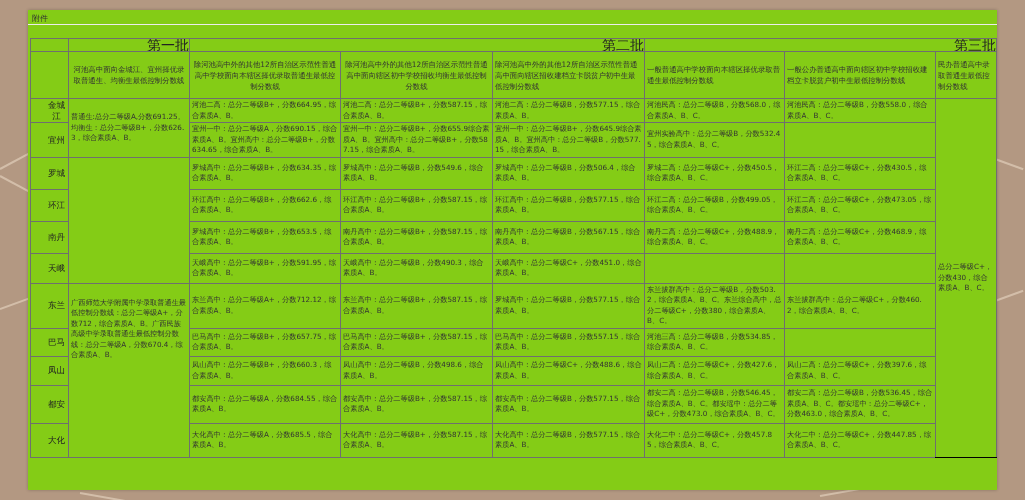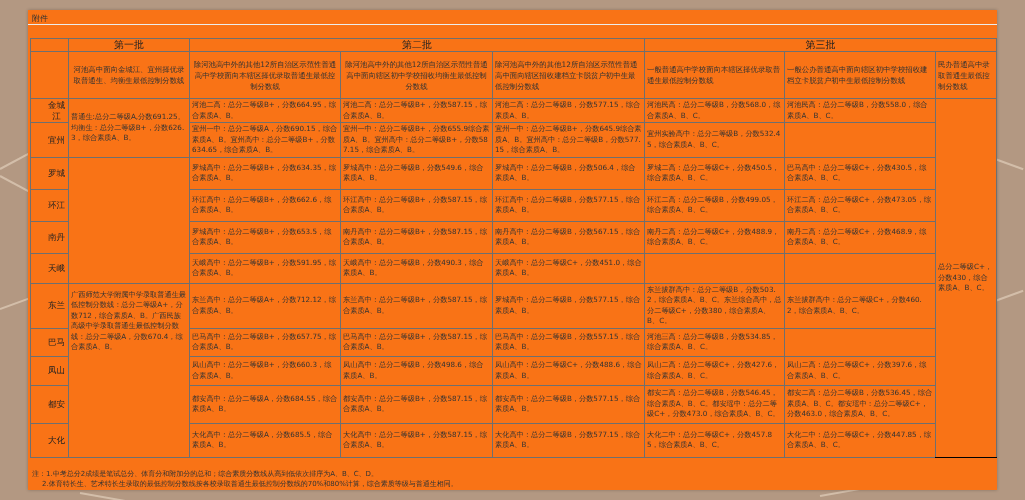--- a/index.html
+++ b/index.html
@@ -4,38 +4,38 @@
 <style>
   html, body { margin:0; padding:0; }
   body {
     width:1025px; height:500px; overflow:hidden; position:relative;
     background:#b39882;
     font-family:"DejaVu Sans", "Liberation Sans", sans-serif;
   }
   .bg-line { position:absolute; background:#d8c4b0; height:2px; transform-origin:left center; opacity:.85; }
   .sheet {
     position:absolute; left:28px; top:10px; width:969px; height:480px;
-    background:#f97316; box-shadow:0 0 3px rgba(0,0,0,.25);
+    background:#84cc16; box-shadow:0 0 3px rgba(0,0,0,.25);
   }
   .attach { position:absolute; left:4px; top:3px; font-size:8px; color:#333; }
   .gridfaint { position:absolute; left:0; right:0; top:14px; height:1px; background:#ececec; }
   .title {
     position:absolute; left:0; width:969px; top:15px; height:14px;
     text-align:center; font-size:11.5px; color:#111; line-height:14px;
   }
   table {
     position:absolute; left:2px; top:28px; border-collapse:collapse;
     table-layout:fixed; width:966px;
   }
   td {
     border:1px solid #6f6f6f; font-size:7.2px; line-height:10.5px;
     color:#333; padding:1px 2px; vertical-align:middle; overflow:hidden;
     word-break:break-all;
   }
-  td.batch { text-align:center; font-size:10px; color:#222; height:12px; padding:0; }
+  td.batch { text-align:right; font-size:14px; color:#222; height:12px; padding:0; }
   td.hdr { font-size:7.4px; line-height:11px; color:#333; }
   td.hdr.center { text-align:center; }
   td.county { text-align:center; font-size:8.5px; color:#222;padding-left:16px; }
   .notes {
     position:absolute; left:4px; top:459px; font-size:7px; color:#333; line-height:10px;
   }
   .notes div:nth-child(2) { padding-left:10px; }
 </style>
 </head>
 <body>
@@ -101,21 +101,21 @@
       <td></td>
     </tr>
 
     <tr style="height:32px">
       <td class="county">罗城</td>
       <td rowspan="4"></td>
       <td>罗城高中：总分二等级B+，分数634.35，综合素质A、B。</td>
       <td>罗城高中：总分二等级B，分数549.6，综合素质A、B。</td>
       <td>罗城高中：总分二等级B，分数506.4，综合素质A、B。</td>
       <td>罗城二高：总分二等级C+，分数450.5，综合素质A、B、C。</td>
-      <td>巴马高中：总分二等级C+，分数430.5，综合素质A、B、C。</td>
+      <td>环江二高：总分二等级C+，分数430.5，综合素质A、B、C。</td>
     </tr>
 
     <tr style="height:32px">
       <td class="county">环江</td>
       <td>环江高中：总分二等级B+，分数662.6，综合素质A、B。</td>
       <td>环江高中：总分二等级B+，分数587.15，综合素质A、B。</td>
       <td>环江高中：总分二等级B，分数577.15，综合素质A、B。</td>
       <td>环江二高：总分二等级B，分数499.05，综合素质A、B、C。</td>
       <td>环江二高：总分二等级C+，分数473.05，综合素质A、B、C。</td>
     </tr>
@@ -133,21 +133,21 @@
       <td class="county">天峨</td>
       <td>天峨高中：总分二等级B+，分数591.95，综合素质A、B。</td>
       <td>天峨高中：总分二等级B，分数490.3，综合素质A、B。</td>
       <td>天峨高中：总分二等级C+，分数451.0，综合素质A、B。</td>
       <td></td>
       <td></td>
     </tr>
 
     <tr style="height:42px">
       <td class="county">东兰</td>
-      <td rowspan="5" style="vertical-align:top;padding-top:6px;"><span>广西师范大学附属中学录取普通生最低控制分数线：总分二等级A+，分数712，综合素质A、B。广西民族高级中学录取普通生最低控制分数线：总分二等级A，分数670.4，综合素质A、B。</span></td>
+      <td rowspan="5" style="vertical-align:top;padding-top:14px;"><span>广西师范大学附属中学录取普通生最低控制分数线：总分二等级A+，分数712，综合素质A、B。广西民族高级中学录取普通生最低控制分数线：总分二等级A，分数670.4，综合素质A、B。</span></td>
       <td>东兰高中：总分二等级A+，分数712.12，综合素质A、B。</td>
       <td>东兰高中：总分二等级B+，分数587.15，综合素质A、B。</td>
       <td>罗城高中：总分二等级B，分数577.15，综合素质A、B。</td>
       <td>东兰拔群高中：总分二等级B，分数503.2，综合素质A、B、C。东兰综合高中，总分二等级C+，分数380，综合素质A、B、C。</td>
       <td>东兰拔群高中：总分二等级C+，分数460.2，综合素质A、B、C。</td>
     </tr>
 
     <tr style="height:28px">
       <td class="county">巴马</td>
       <td>巴马高中：总分二等级B+，分数657.75，综合素质A、B。</td>
@@ -179,17 +179,13 @@
       <td class="county">大化</td>
       <td>大化高中：总分二等级A，分数685.5，综合素质A、B。</td>
       <td>大化高中：总分二等级B+，分数587.15，综合素质A、B。</td>
       <td>大化高中：总分二等级B，分数577.15，综合素质A、B。</td>
       <td>大化二中：总分二等级C+，分数457.85，综合素质A、B、C。</td>
       <td>大化二中：总分二等级C+，分数447.85，综合素质A、B、C。</td>
     </tr>
   </tbody>
     </table>
 
-  <div class="notes">
-    <div>注：1.中考总分2成绩是笔试总分、体育分和附加分的总和；综合素质分数线从高到低依次排序为A、B、C、D。</div>
-    <div>2.体育特长生、艺术特长生录取的最低控制分数线按各校录取普通生最低控制分数线的70%和80%计算，综合素质等级与普通生相同。</div>
-  </div>
 </div>
 
 </body></html>

